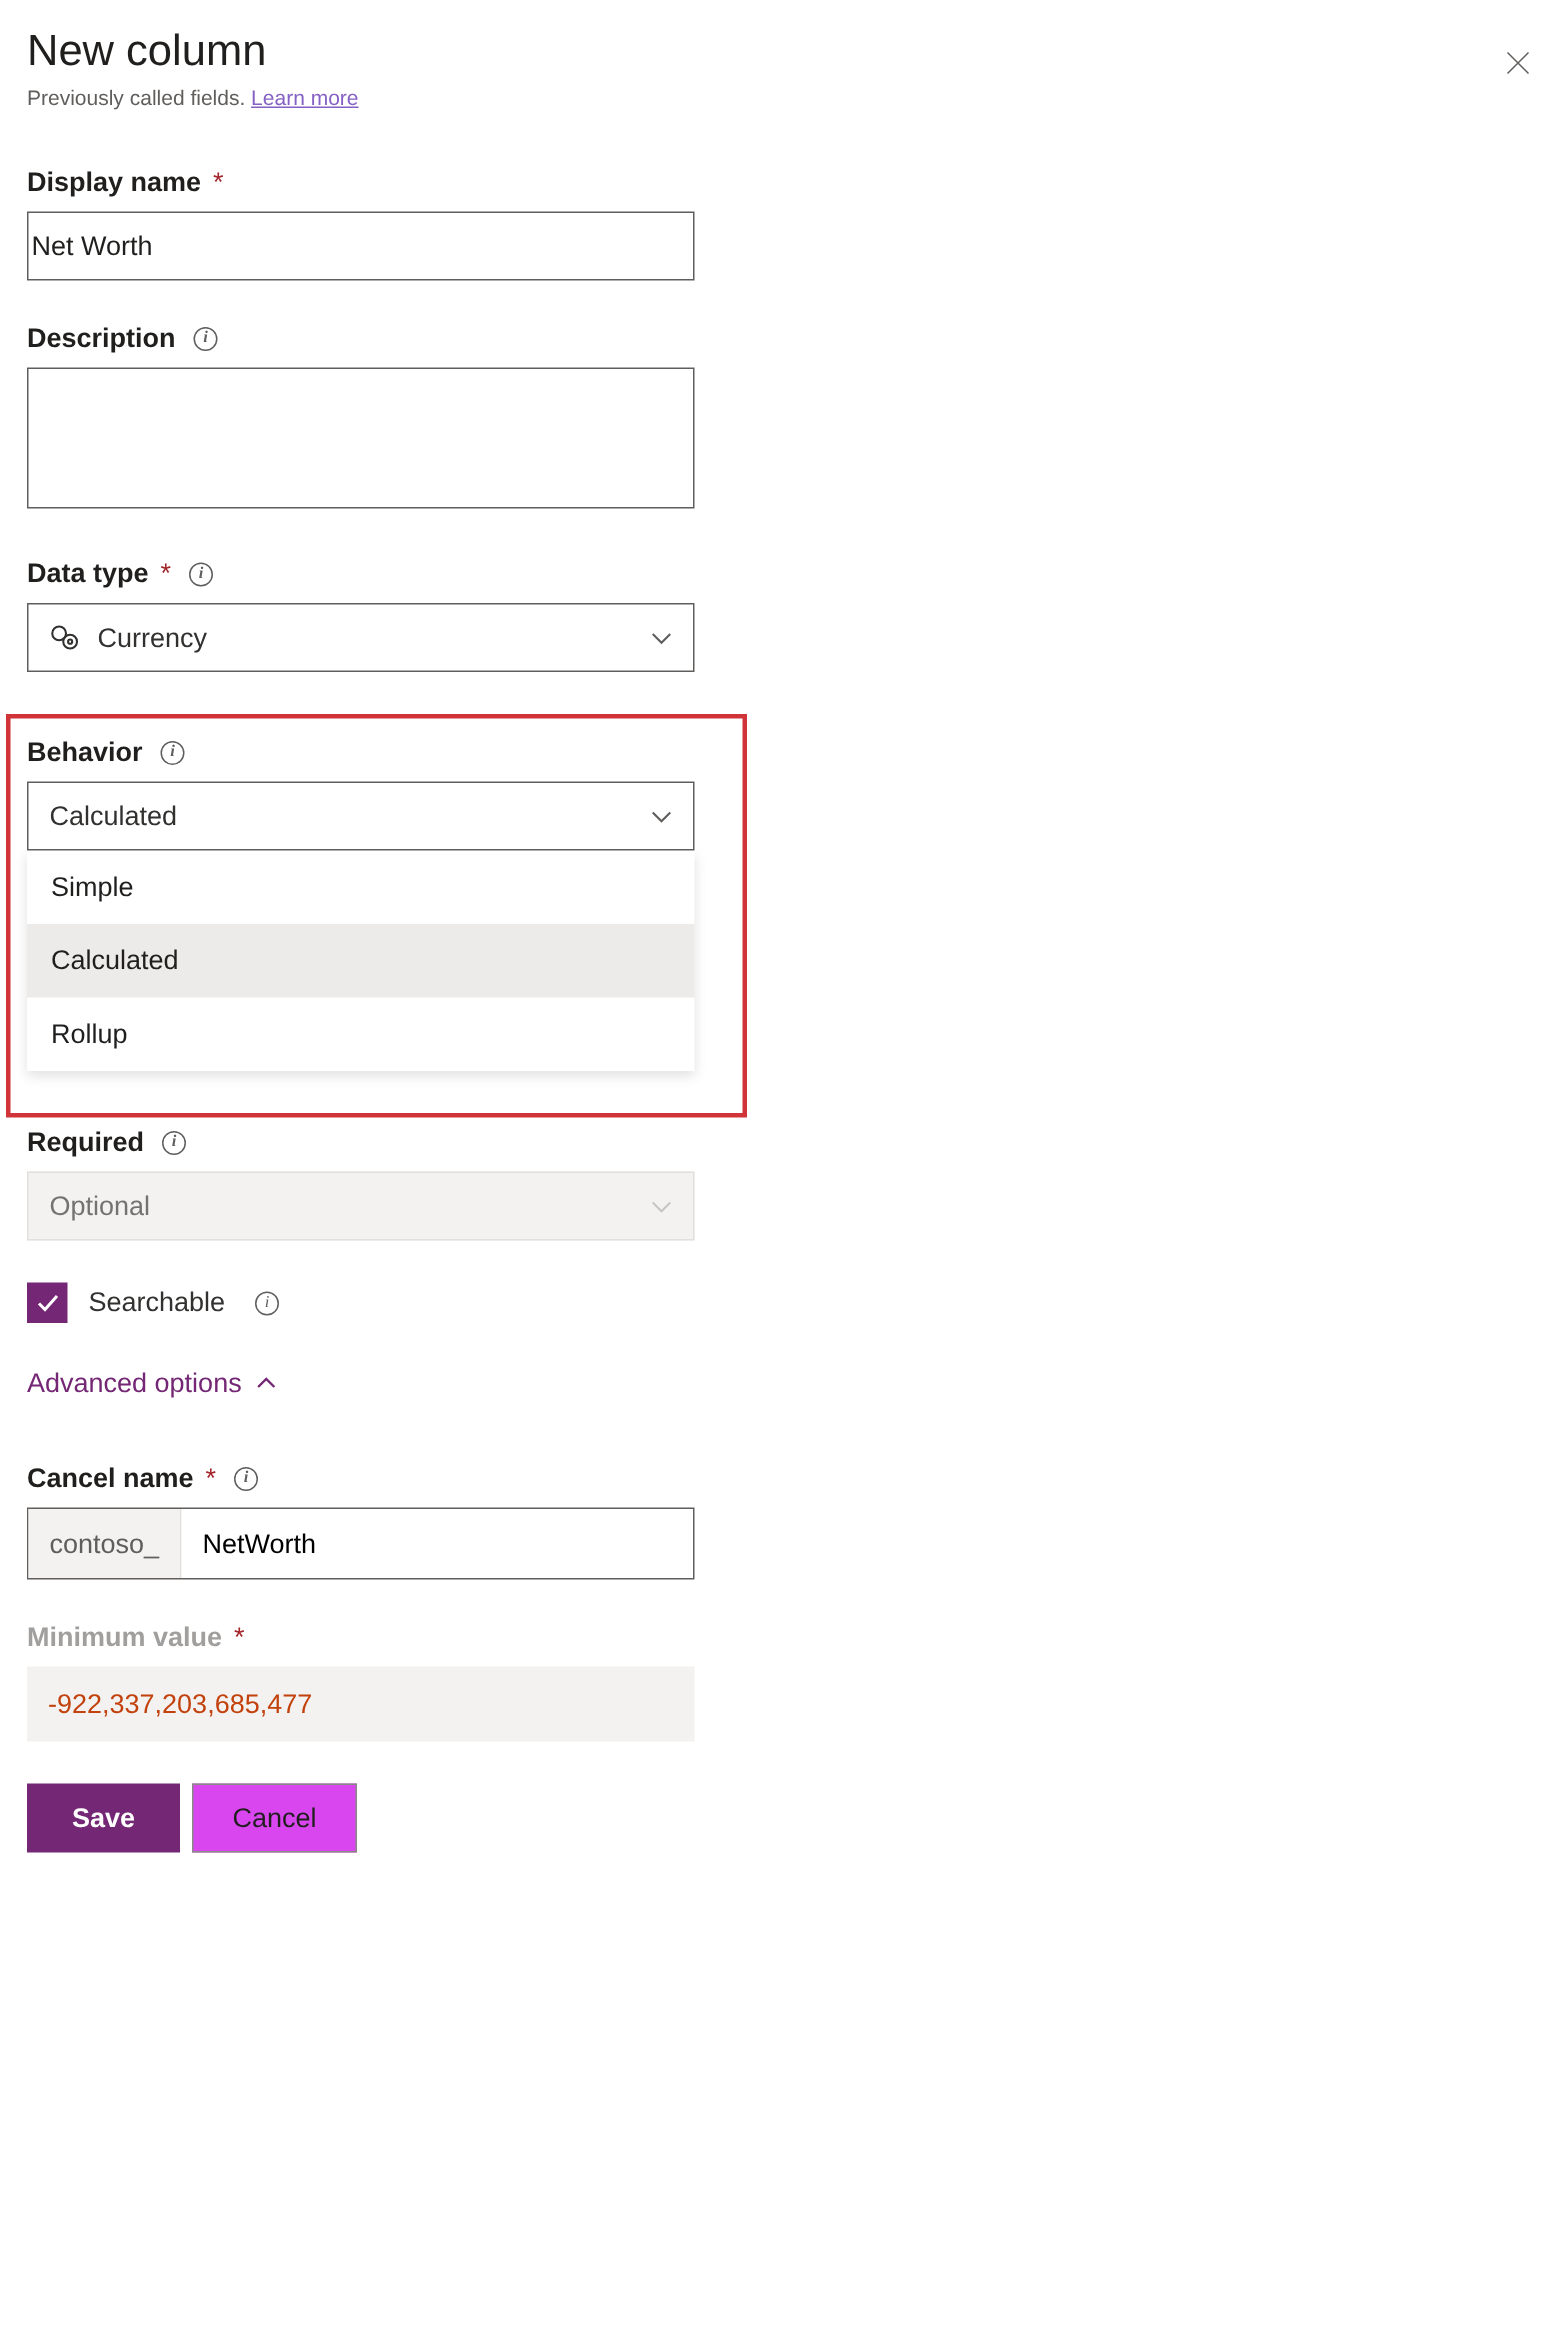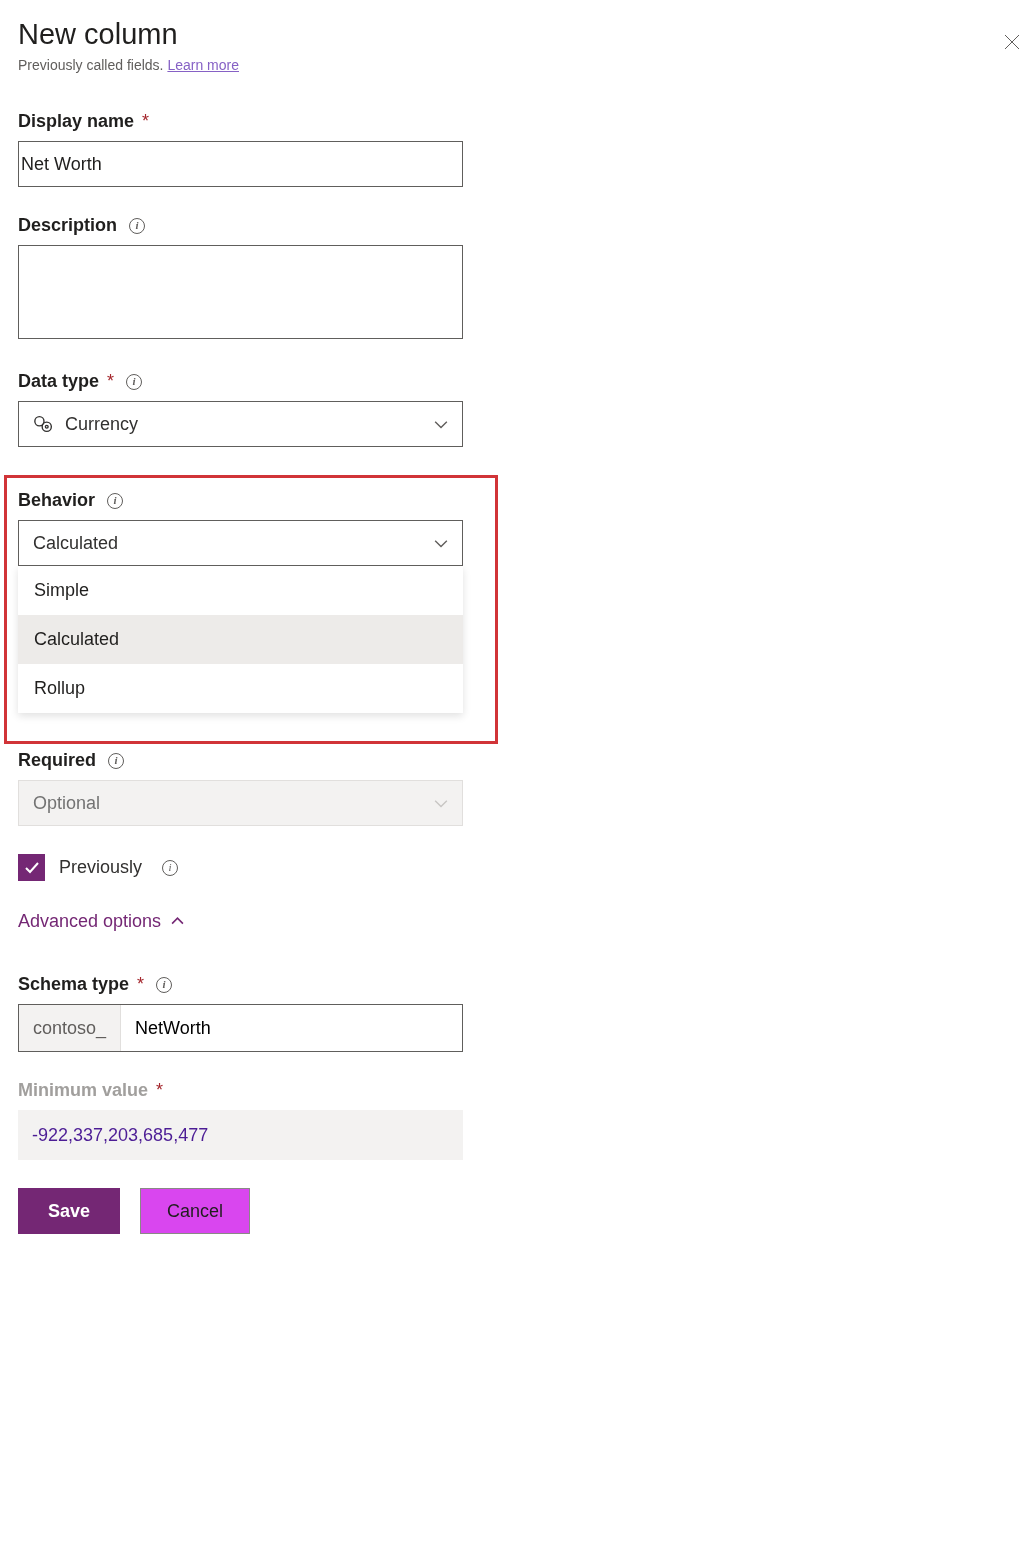--- a/index.html
+++ b/index.html
@@ -167,21 +167,21 @@
     font-size: 18px;
     font-family: inherit;
   }
   .min-input {
     width: 445px;
     height: 50px;
     border: none;
     background: #f3f2f1;
     padding: 0 14px;
     font-size: 18px;
-    color: #4c1d95;
+    color: #c2410c;
     font-family: inherit;
   }
   .checkbox-row {
     display: flex;
     align-items: center;
     gap: 14px;
     margin-bottom: 30px;
   }
   .checkbox {
     width: 27px; height: 27px;
@@ -201,21 +201,21 @@
     align-items: center;
     gap: 10px;
     cursor: pointer;
     margin-bottom: 42px;
   }
   .adv-toggle .chev-up {
     width: 13px; height: 13px;
   }
   .button-row {
     display: flex;
-    gap: 20px;
+    gap: 8px;
     margin-top: 24px;
   }
   .btn-primary {
     background: #742774;
     color: #fff;
     border: none;
     height: 46px;
     padding: 0 30px;
     font-size: 18px;
     font-weight: 600;
@@ -316,34 +316,34 @@
       </svg>
     </div>
   </div>
 
   <div class="checkbox-row">
     <div class="checkbox">
       <svg viewBox="0 0 16 16" fill="none" stroke="currentColor" stroke-width="2">
         <path d="M2 8 L6 12 L14 3"></path>
       </svg>
     </div>
-    <span class="checkbox-label">Previously</span>
+    <span class="checkbox-label">Searchable</span>
     <span class="info-icon">i</span>
   </div>
 
   <div class="adv-toggle">
     <span>Advanced options</span>
     <svg class="chev-up" viewBox="0 0 12 12" fill="none" stroke="currentColor" stroke-width="1.5">
       <path d="M1 8 L6 3 L11 8"></path>
     </svg>
   </div>
 
   <div class="field-group">
     <div class="field-label">
-      <span>Schema type</span>
+      <span>Cancel name</span>
         <span class="req">*</span>
       <span class="info-icon">i</span>
     </div>
     <div class="prefix-box">
       <div class="prefix">contoso_</div>
       <input type="text" class="prefix-input" value="NetWorth" style="">
     </div>
   </div>
 
   <div class="field-group">

